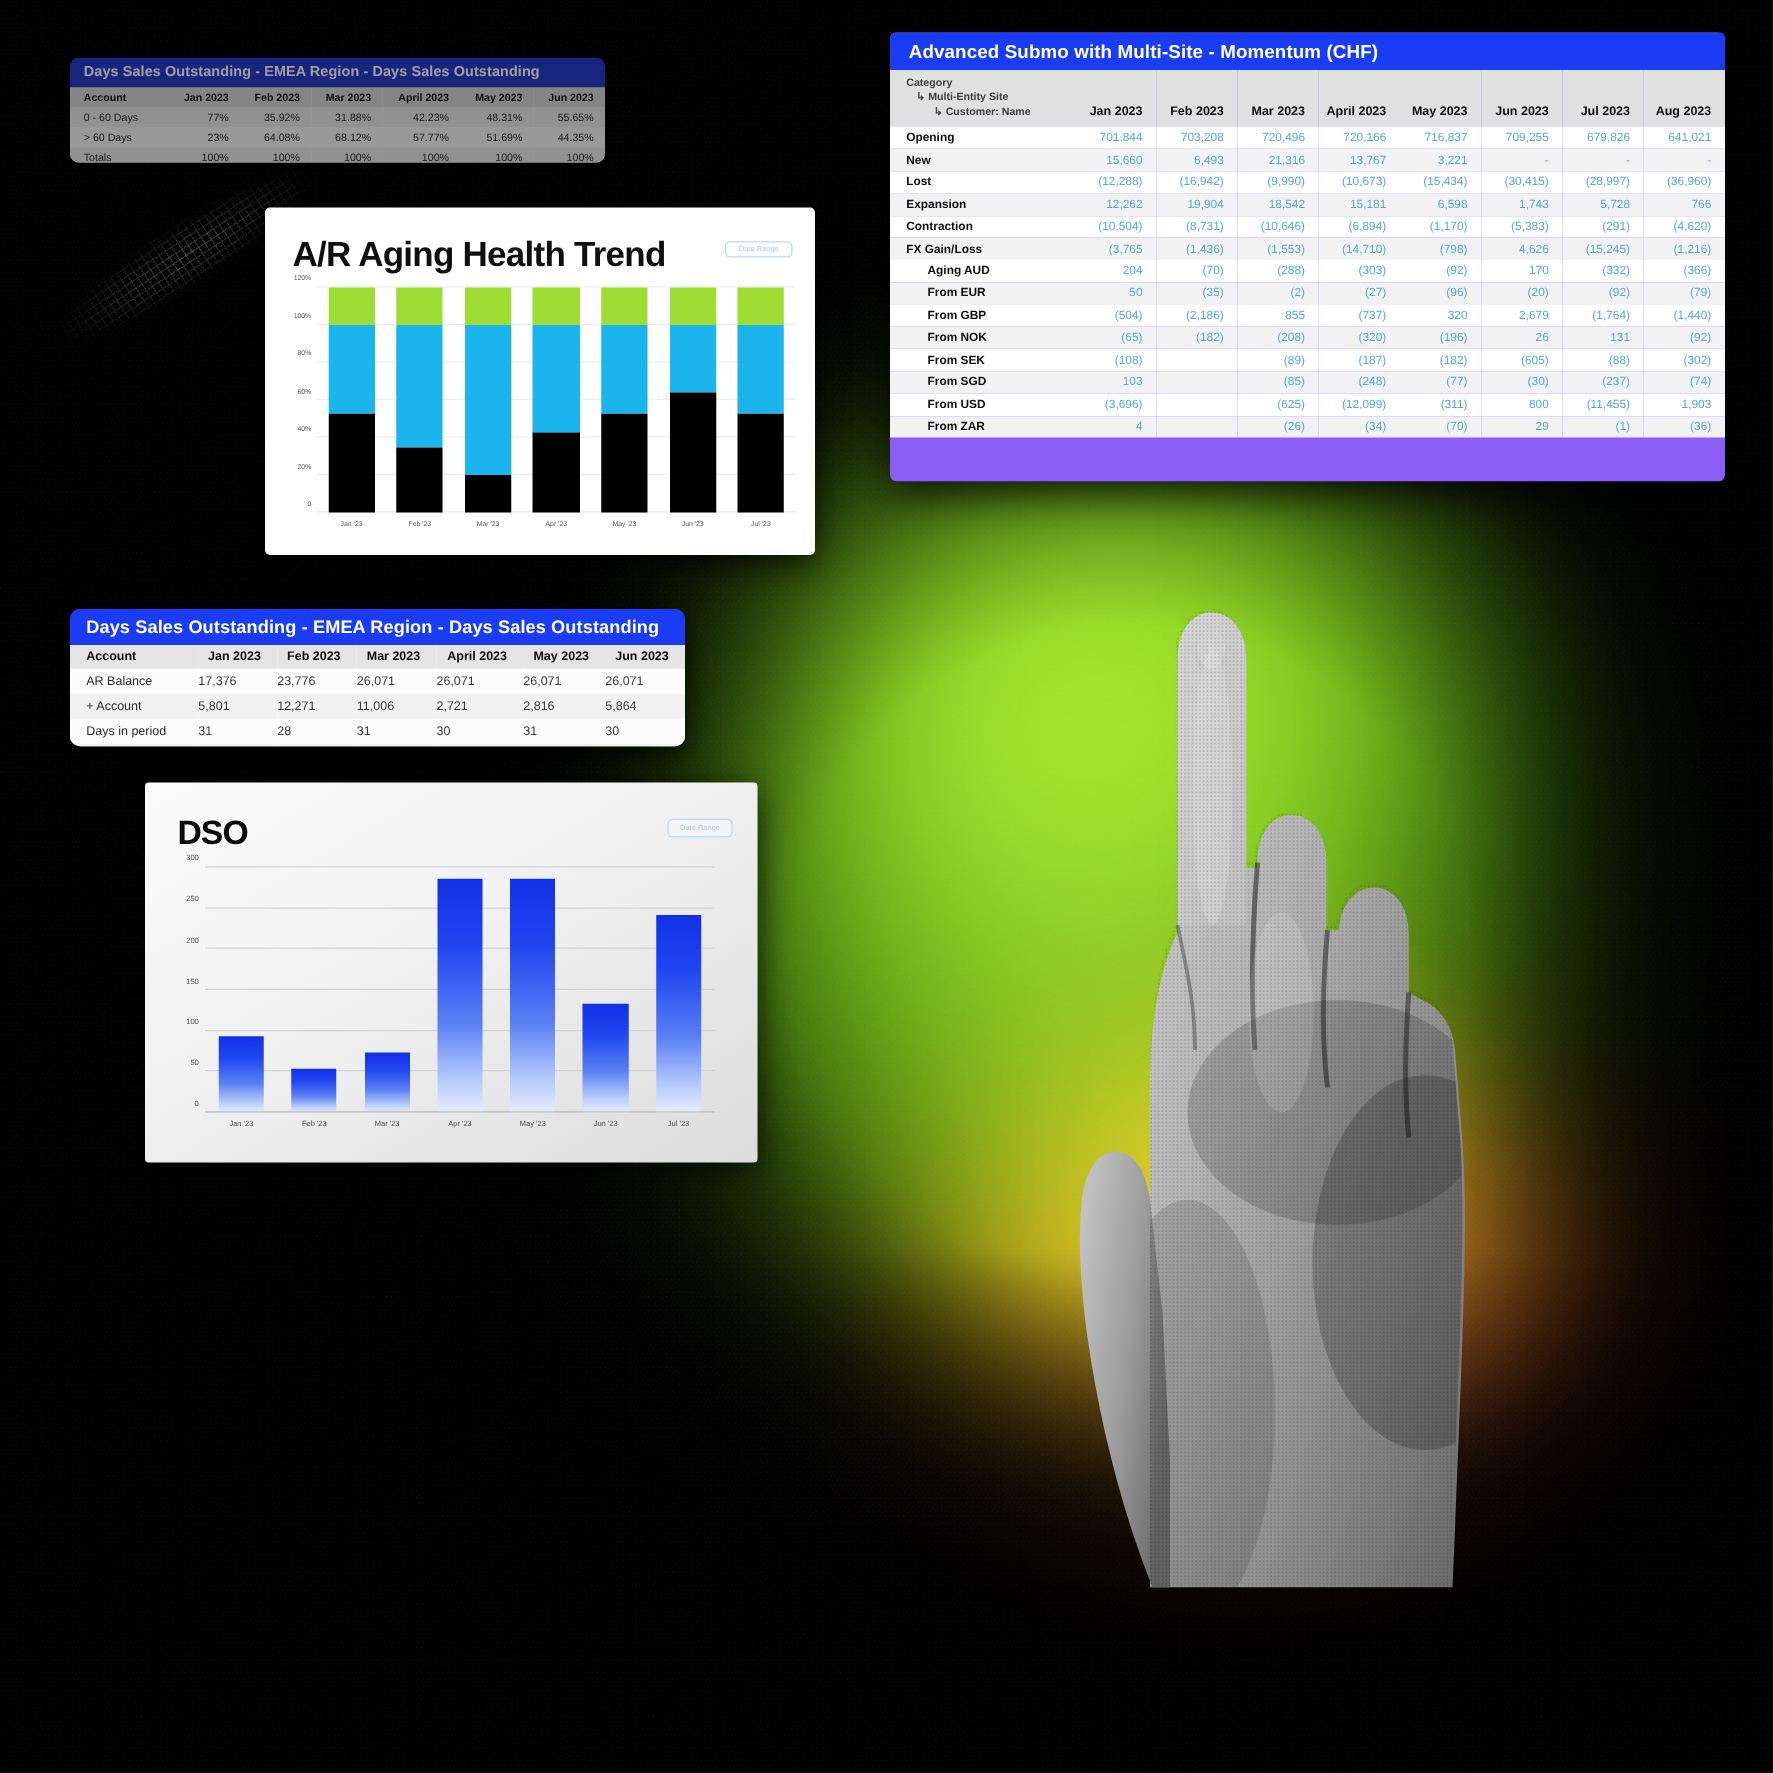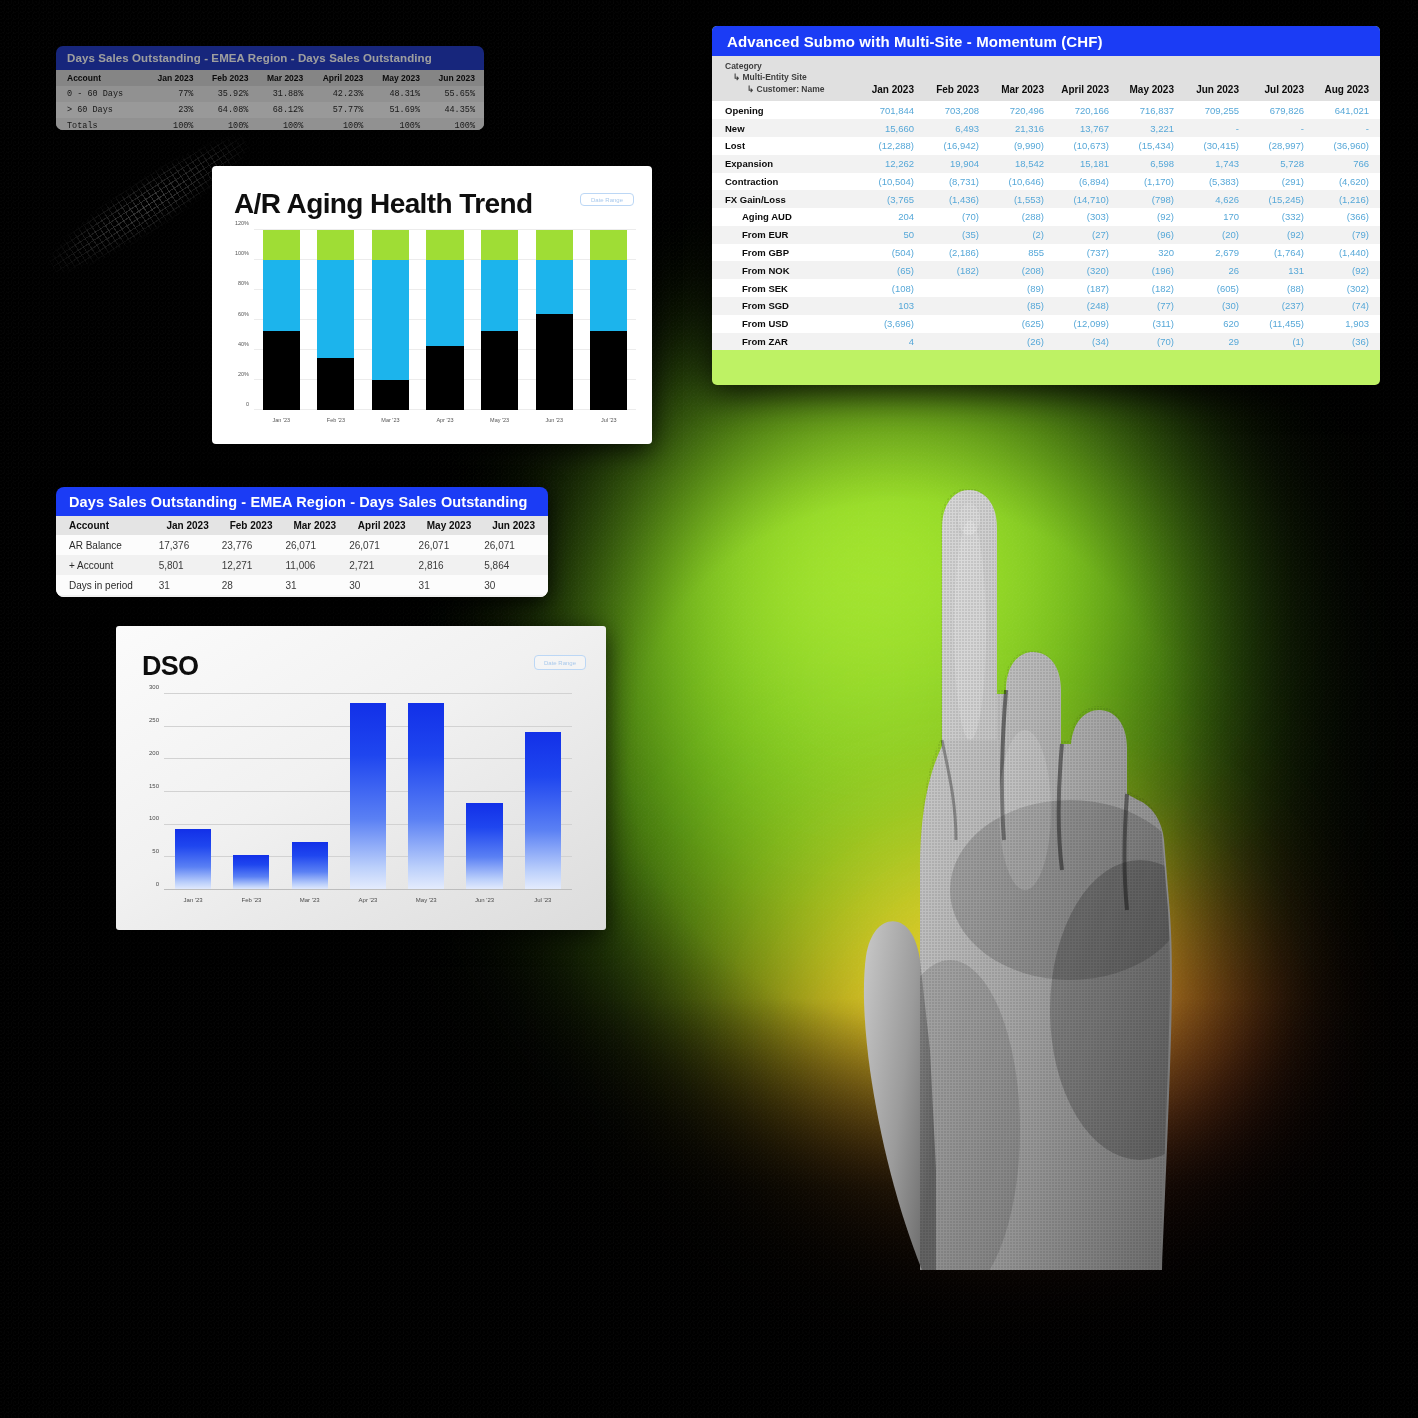--- a/index.html
+++ b/index.html
@@ -73,21 +73,21 @@
   table.t { width: 100%; border-collapse: collapse; }
   table.t td, table.t th { white-space: nowrap; }
 
   
   #card-dso-pct { left: 56px; top: 46px; width: 428px; height: 84px;
       box-shadow: 0 2px 14px rgba(0,0,0,.8); filter: brightness(.62) saturate(.75); }
   #card-dso-pct .card-hdr { height: 24px; padding: 0 11px; font-size: 11.5px; }
   #card-dso-pct table.t { background: #fff; font-size: 8.5px; }
   #card-dso-pct th { background: #d6d6d6; color: #111; font-weight: bold; padding: 3px 9px 3px 0; text-align: right; }
   #card-dso-pct th:first-child { text-align: left; padding-left: 11px; }
-  #card-dso-pct td { color: #2b2b2b; padding: 3px 9px 3px 0; text-align: right; font-family: Liberation Mono, monospace; }
+  #card-dso-pct td { color: #2b2b2b; padding: 3px 9px 3px 0; text-align: right; }
   #card-dso-pct td:first-child { text-align: left; padding-left: 11px; }
   #card-dso-pct tbody tr:nth-child(odd) { background: #eaeaea; }
   #card-dso-pct tbody tr:nth-child(even) { background: #f6f6f6; }
 
   
   #card-ar { left: 212px; top: 166px; width: 440px; height: 278px;
       background: #fff; box-shadow: 0 6px 26px rgba(0,0,0,.75); border-radius: 4px; }
   #card-ar .chart-title { position: absolute; left: 22px; top: 22px; font-size: 28px; font-weight: bold;
       color: #0f0f0f; letter-spacing: -.6px; }
   .date-range-btn {
@@ -130,21 +130,21 @@
   #dso-plot .ylab { font-size: 6px; color: #4a4a4a; }
   #dso-bars { position: absolute; inset: 0; display: flex; align-items: flex-end; }
   .dso-col { flex: 1; height: 100%; display: flex; flex-direction: column; justify-content: flex-end;
       align-items: center; position: relative; }
   .dso-bar { width: 62%; background: linear-gradient(to bottom,#1230e8 0%, #1f46ef 28%, #5a80f4 62%, #bcd0fb 88%, #e6edfd 100%); }
   #dso-plot .xlab { font-size: 6px; color: #4a4a4a; }
   #dso-axis { position: absolute; left: 0; right: 0; bottom: 0; height: 1px; background: #bdbdbd; }
 
   
   #card-mom { left: 712px; top: 26px; width: 668px; height: 359px;
-      border-radius: 5px; box-shadow: 0 8px 34px rgba(0,0,0,.85); background: #bef264; }
+      border-radius: 5px; box-shadow: 0 8px 34px rgba(0,0,0,.85); background: #8b5cf6; }
   #card-mom .card-hdr { height: 30px; padding: 0 15px; font-size: 15px; }
   #mom-table { width: 100%; border-collapse: collapse; font-size: 9.5px; table-layout: fixed; }
   #mom-table thead th { background: #e0e0e0; vertical-align: bottom; padding: 0; }
   #mom-head-cat { text-align: left; padding: 5px 0 6px 13px !important; width: 148px; }
   .cat-l1 { font-size: 8.5px; color: #3e3e3e; line-height: 1.35; }
   .cat-l2 { font-size: 8.5px; color: #3e3e3e; line-height: 1.35; padding-left: 8px; }
   .cat-l3 { font-size: 8.5px; color: #3e3e3e; line-height: 1.35; padding-left: 22px; }
   .mom-mon { text-align: right; padding: 0 11px 6px 0 !important; font-size: 10px; font-weight: bold; color: #0c0c0c; }
   #mom-table tbody td { padding: 3.4px 11px 3.4px 0; text-align: right; color: #57a8d8; }
   #mom-table tbody td.rowlab { text-align: left; padding-left: 13px; color: #0c0c0c; font-weight: bold; }
@@ -652,21 +652,21 @@
           <td>(237)</td>
           <td>(74)</td>
         </tr>
         <tr>
           <td class="rowlab indent">From USD</td>
           <td>(3,696)</td>
           <td></td>
           <td>(625)</td>
           <td>(12,099)</td>
           <td>(311)</td>
-          <td>620</td>
+          <td>800</td>
           <td>(11,455)</td>
           <td>1,903</td>
         </tr>
         <tr>
           <td class="rowlab indent">From ZAR</td>
           <td>4</td>
           <td></td>
           <td>(26)</td>
           <td>(34)</td>
           <td>(70)</td>

